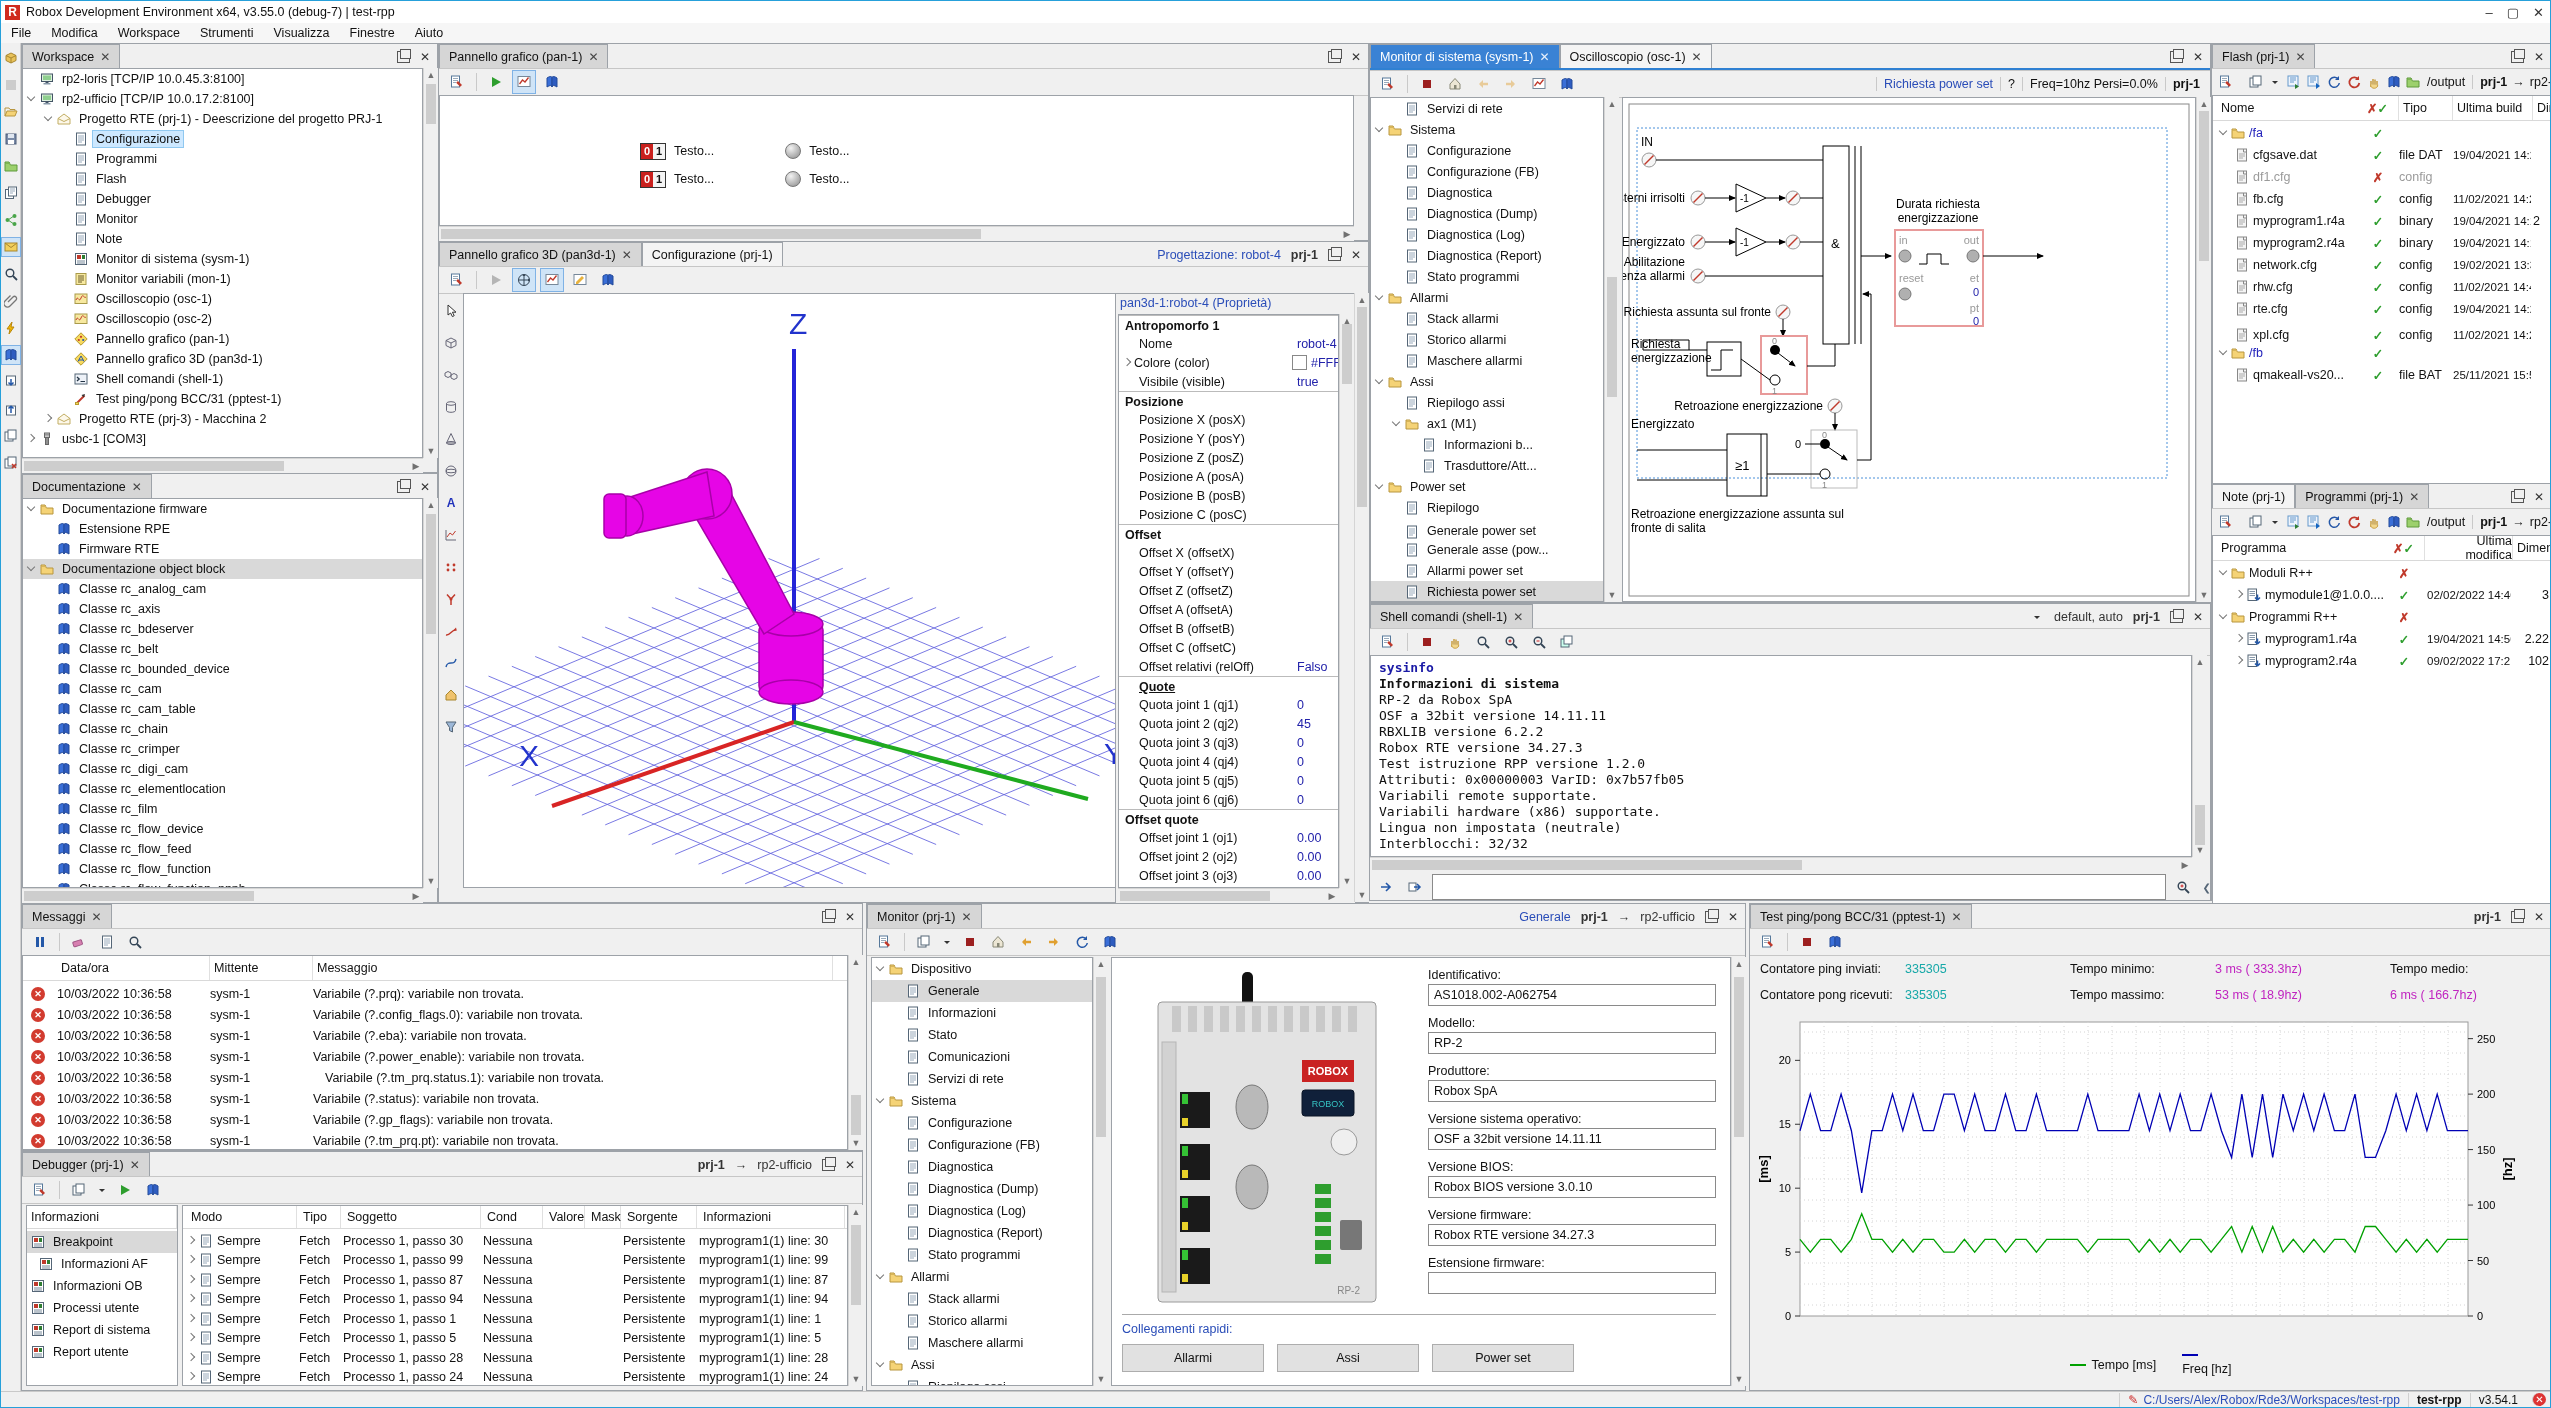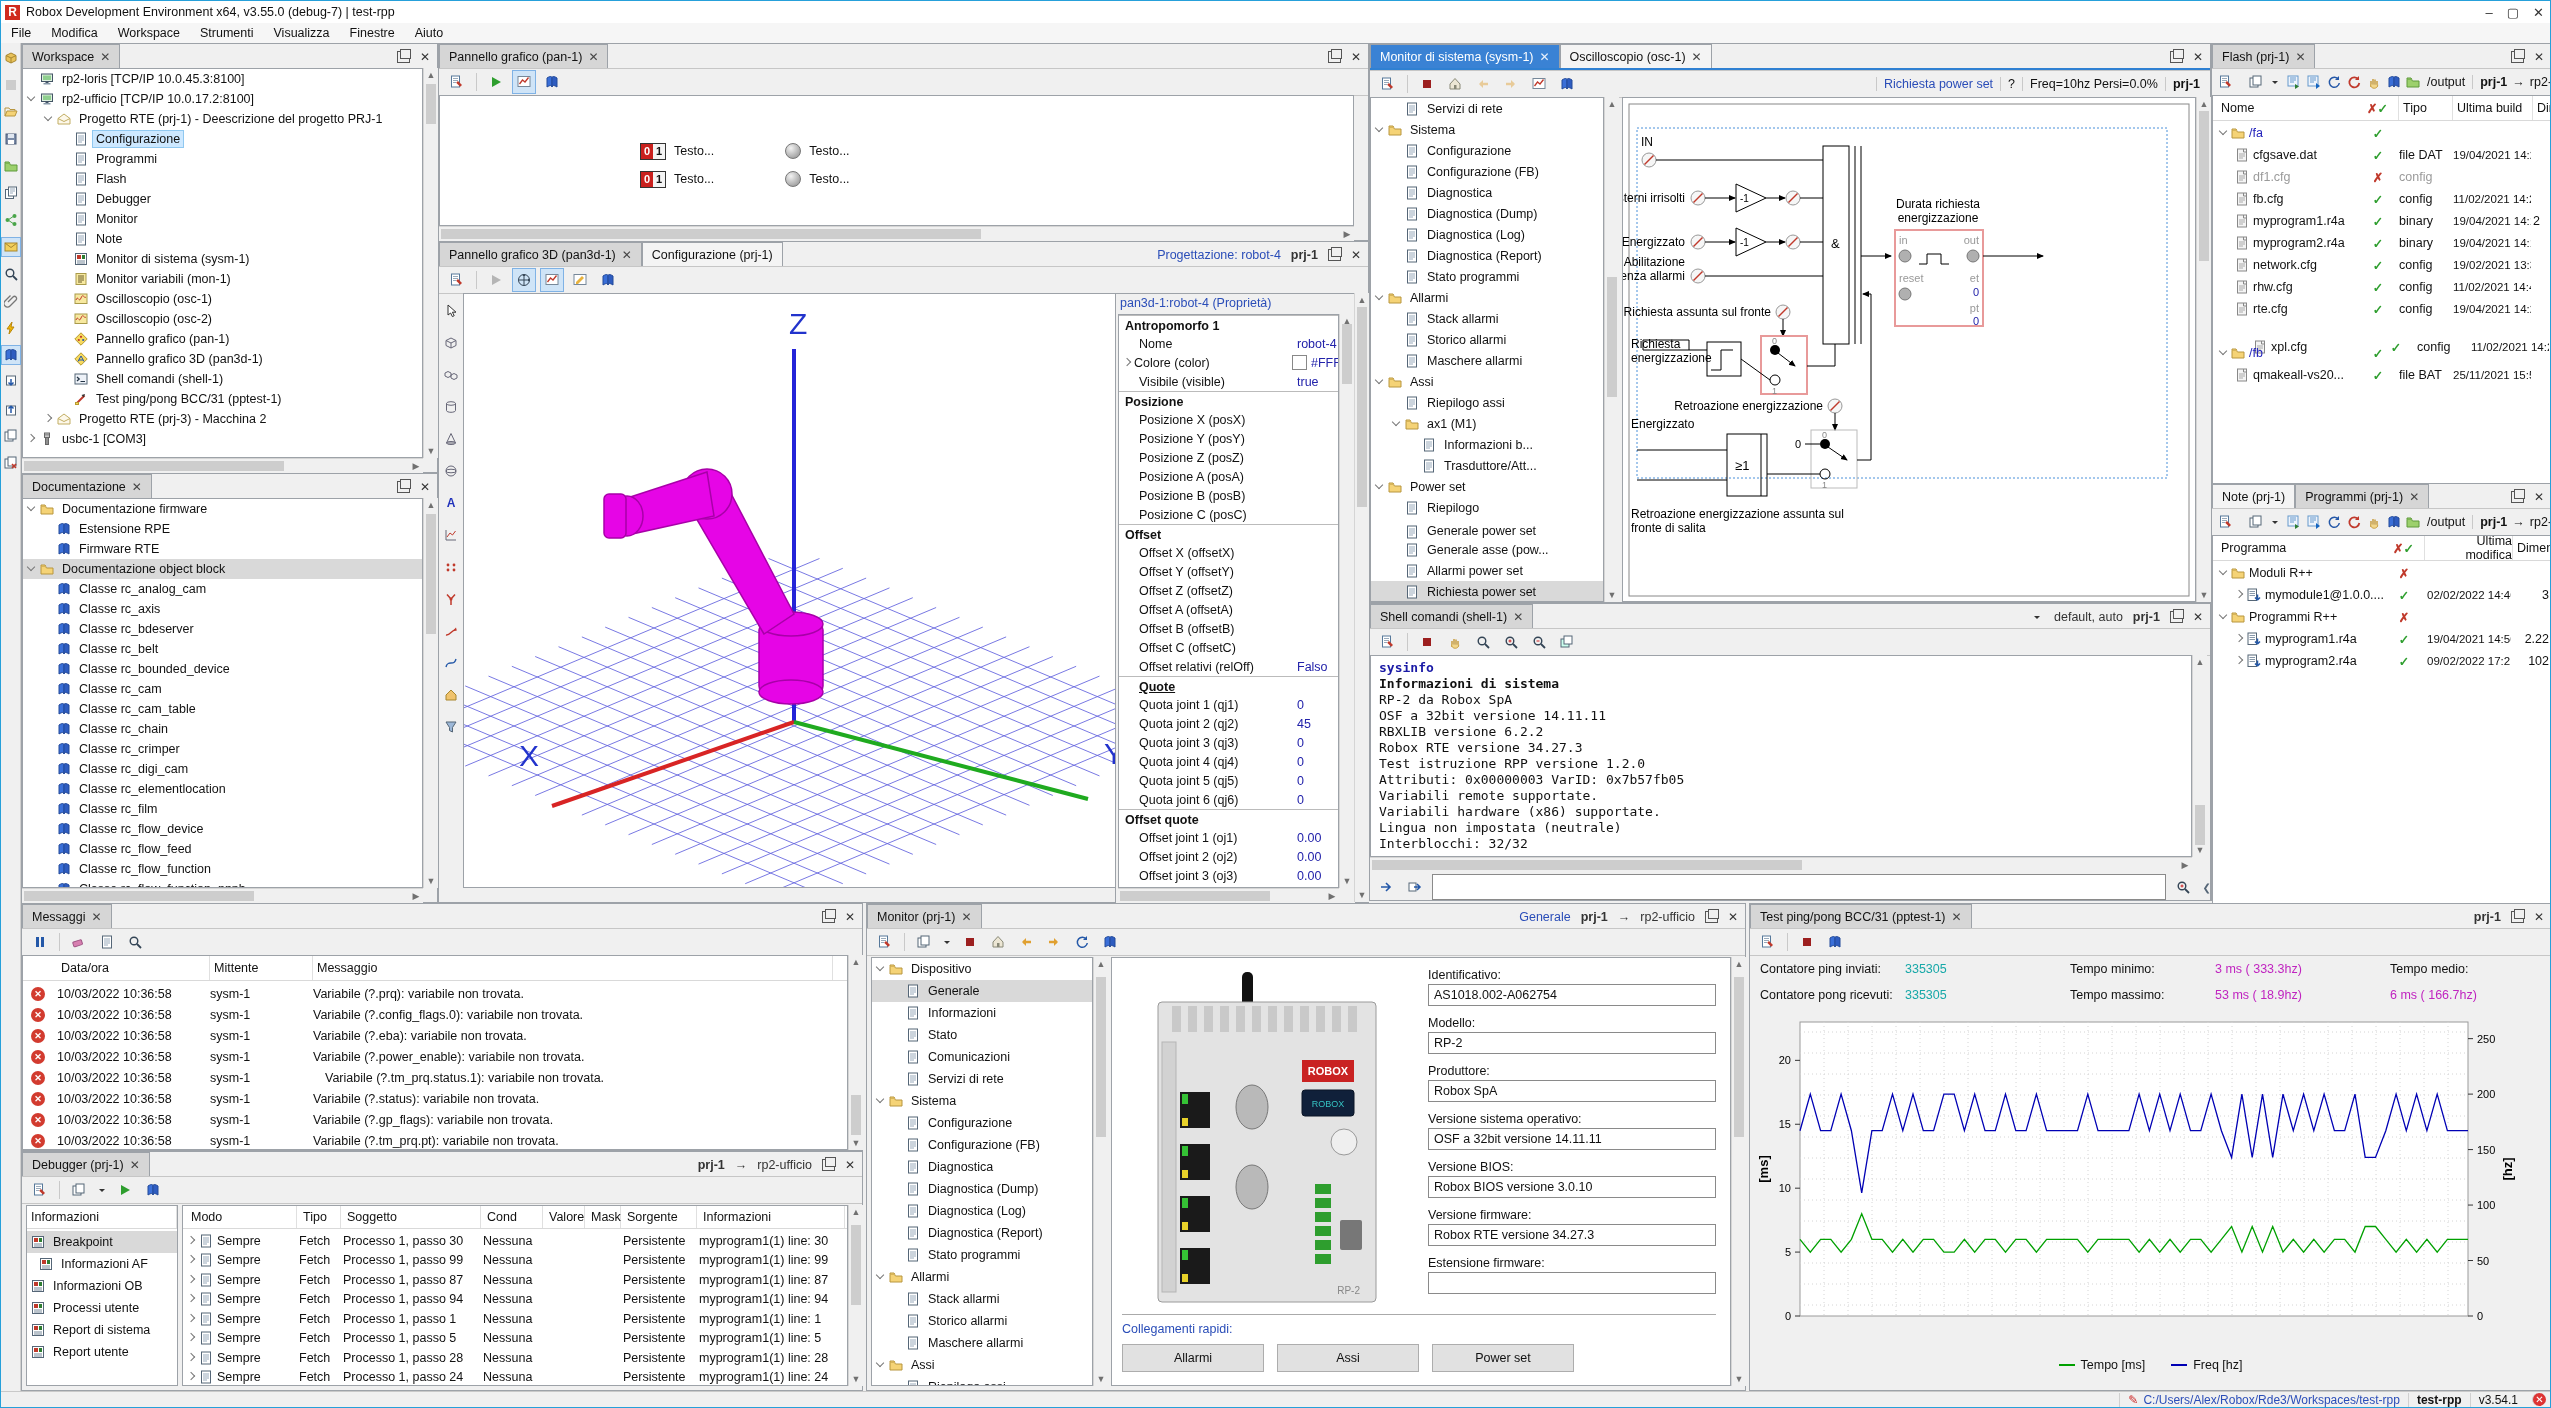--- a/index.html
+++ b/index.html
@@ -2013,21 +2013,21 @@
               </span>
               <span>rte.cfg</span>
             </span>
             <span class="cell" style="position: absolute; left: 150px; top: 0px; width: 30px; height: 22px; justify-content: center;">
               <span style="color:#2e9e2e;font-weight:bold;">✓</span>
             </span>
             <span class="cell" style="position: absolute; left: 186px; top: 0px; width: 52px; height: 22px;">config</span>
             <span class="cell" style="position: absolute; left: 240px; top: 0px; width: 78px; height: 22px; font-size: 11.5px;">19/04/2021 14:23:33</span>
             <span class="cell" style="position: absolute; left: 320px; top: 0px; width: 18px; height: 22px;"></span>
           </div>
-          <div style="position: absolute; left: 0px; top: 240px; height: 22px; right: 0px; margin-left: 18px;">
+          <div style="position: absolute; left: 0px; top: 228px; height: 22px; right: 0px;">
             <span class="cell" style="position: absolute; left: 4px; top: 0px; width: 146px; height: 22px; padding-left: 18px;">
               <span class="tb-ico" style="display: inline-flex; align-items: center;">
                 <svg width="14" height="14" viewBox="0 0 14 14">
                   <rect x="2.5" y="1" width="9" height="12" fill="#f4f4f4" stroke="#888"></rect>
                   <path d="M8.5 1v3h3" fill="none" stroke="#888"></path>
                   <path d="M4 6h6M4 8h6M4 10h4" stroke="#aaa"></path>
                 </svg>
               </span>
               <span>xpl.cfg</span>
             </span>
@@ -3232,21 +3232,21 @@
           <polyline points="46.0,223.3 56.3,236.1 66.6,223.3 76.8,223.3 87.1,236.1 97.4,223.3 107.7,197.7 117.9,223.3 128.2,223.3 138.5,236.1 148.8,223.3 159.0,236.1 169.3,223.3 179.6,223.3 189.9,236.1 200.2,236.1 210.4,223.3 220.7,236.1 231.0,223.3 241.3,223.3 251.5,236.1 261.8,223.3 272.1,223.3 282.4,236.1 292.6,223.3 302.9,223.3 313.2,223.3 323.5,223.3 333.8,236.1 344.0,223.3 354.3,223.3 364.6,223.3 374.9,223.3 385.1,236.1 395.4,223.3 405.7,236.1 416.0,223.3 426.2,236.1 436.5,223.3 446.8,223.3 457.1,236.1 467.4,223.3 477.6,210.5 487.9,236.1 498.2,210.5 508.5,236.1 518.7,210.5 529.0,236.1 539.3,223.3 549.6,236.1 559.8,223.3 570.1,236.1 580.4,223.3 590.7,223.3 601.0,236.1 611.2,210.5 621.5,210.5 631.8,223.3 642.1,236.1 652.3,223.3 662.6,236.1 672.9,223.3 683.2,236.1 693.4,223.3 703.7,223.3 714.0,223.3" fill="none" stroke="#00a000" stroke-width="1.3"></polyline>
           <polyline points="46.0,114.7 56.3,78.1 66.6,114.7 76.8,114.7 87.1,78.1 97.4,114.7 107.7,176.9 117.9,114.7 128.2,114.7 138.5,78.1 148.8,114.7 159.0,78.1 169.3,114.7 179.6,114.7 189.9,78.1 200.2,78.1 210.4,114.7 220.7,78.1 231.0,114.7 241.3,114.7 251.5,78.1 261.8,114.7 272.1,114.7 282.4,78.1 292.6,114.7 302.9,114.7 313.2,114.7 323.5,114.7 333.8,78.1 344.0,114.7 354.3,114.7 364.6,114.7 374.9,114.7 385.1,78.1 395.4,114.7 405.7,78.1 416.0,114.7 426.2,78.1 436.5,114.7 446.8,114.7 457.1,78.1 467.4,114.7 477.6,141.4 487.9,78.1 498.2,141.4 508.5,78.1 518.7,141.4 529.0,78.1 539.3,114.7 549.6,78.1 559.8,114.7 570.1,78.1 580.4,114.7 590.7,114.7 601.0,78.1 611.2,141.4 621.5,141.4 631.8,114.7 642.1,78.1 652.3,114.7 662.6,78.1 672.9,114.7 683.2,78.1 693.4,114.7 703.7,114.7 714.0,114.7" fill="none" stroke="#0000b4" stroke-width="1.3"></polyline>
           <text transform="rotate(-90 14 153)" x="14" y="153" font-size="13" font-weight="bold" text-anchor="middle">[ms]</text>
           <text transform="rotate(-90 758 153)" x="758" y="153" font-size="13" font-weight="bold" text-anchor="middle">[hz]</text>
         </svg>
         <div style="position: absolute; left: 0px; top: 450px; width: 801px; height: 22px; display: flex; justify-content: center; gap: 26px; align-items: center;">
           <span style="display: flex; align-items: center; gap: 6px;">
             <span style="width: 16px; height: 2px; background: rgb(0, 160, 0); display: inline-block;"></span>
             <span>Tempo [ms]</span>
           </span>
-          <span style="display: flex; align-items: center; gap: 6px;">
+          <span style="display: flex; gap: 6px; flex-direction: column;">
             <span style="width: 16px; height: 2px; background: rgb(0, 0, 180); display: inline-block;"></span>
             <span>Freq [hz]</span>
           </span>
         </div>
       </div>
     </div>
 
   <div id="statusbar" class="abs">
     <span class="sb-seg">
       <span style="color:#c22;">✎</span>

